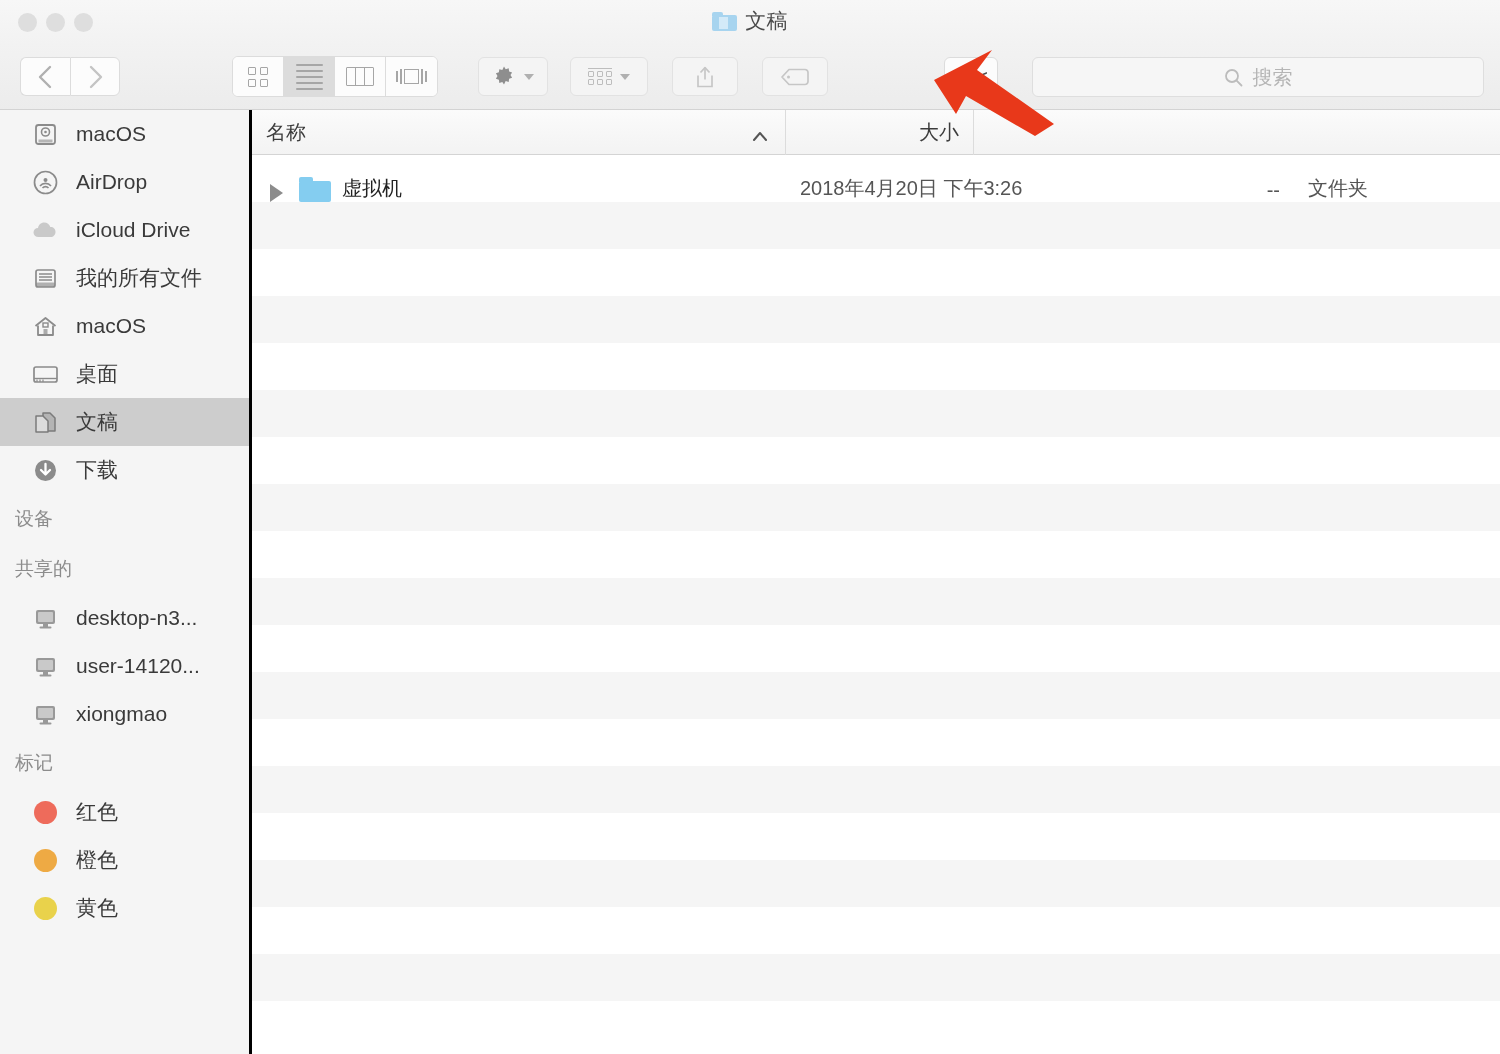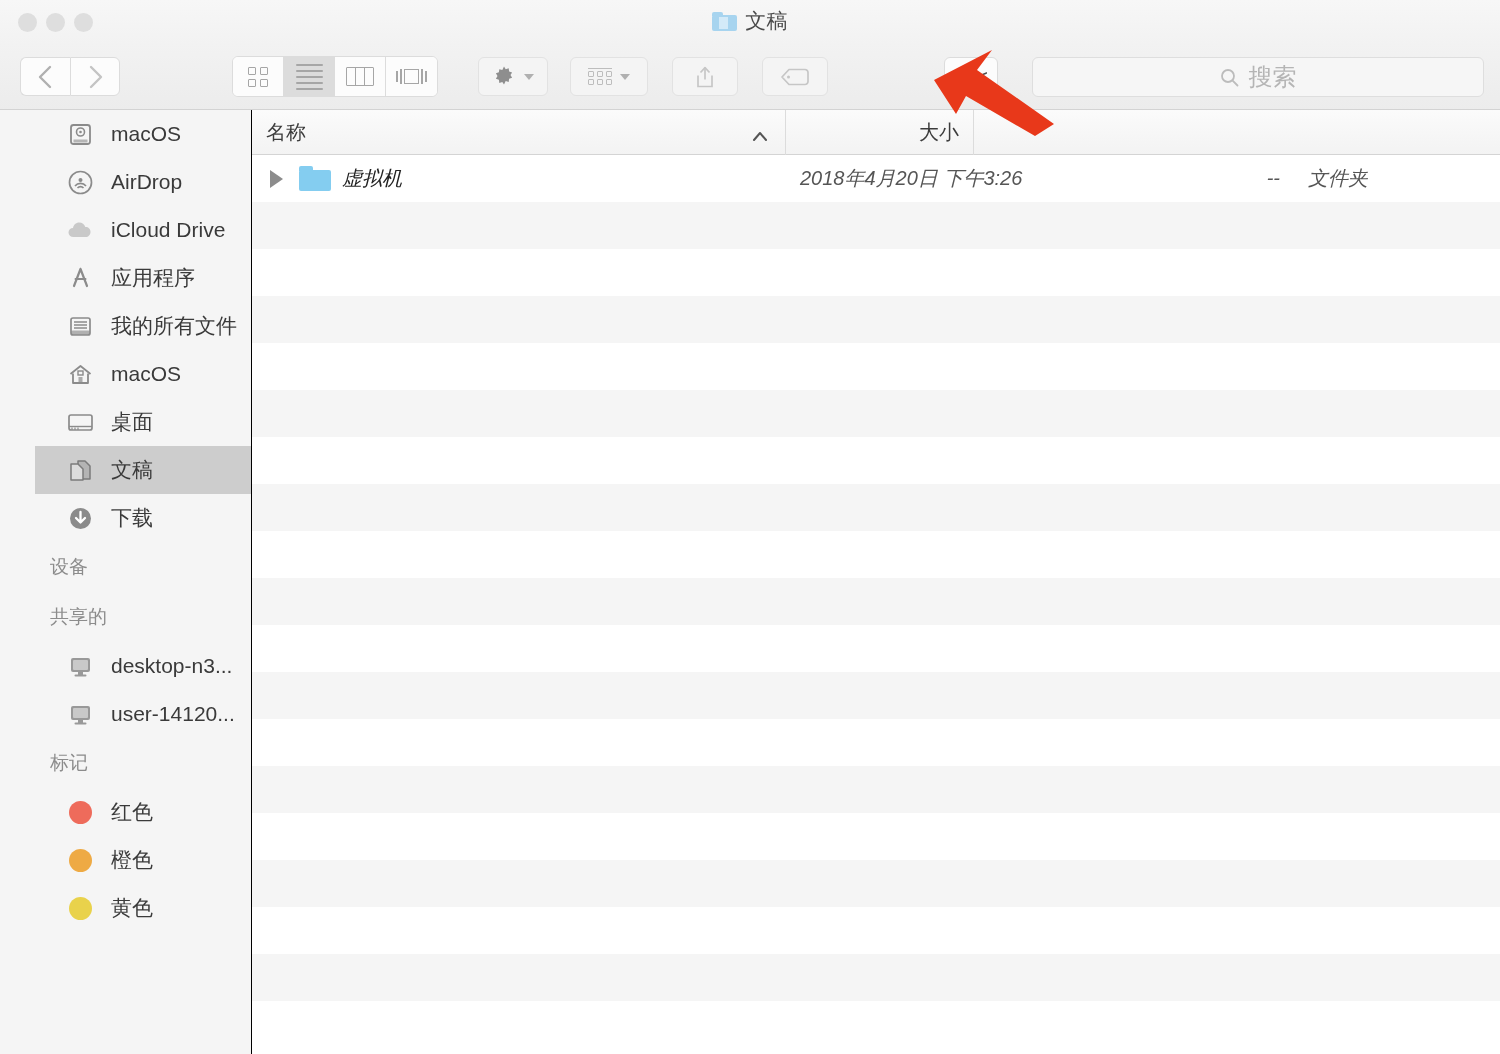--- a/index.html
+++ b/index.html
@@ -199,37 +199,36 @@
     height: 40px;
     background: #f6f6f6;
     border: 1px solid #dedede;
     border-radius: 6px;
     display: flex;
     align-items: center;
     justify-content: center;
     gap: 10px;
   }
   .search-icon { width: 19px; height: 19px; flex: none; }
-  .search-ph { font-size: 24px; color: #b5b5b5; font-family: Liberation Serif, serif; }
+  .search-ph { font-size: 20px; color: #b5b5b5; font-family: Liberation Serif, serif; }
 
   
   .body-row {
     display: flex;
     height: 944px;
   }
 
   
   .sidebar {
     width: 252px;
     flex: none;
     background: #f5f5f5;
-    border-right: 1px solid #000000;
+    border-right: 3px solid #000000;
     overflow: hidden;
     padding-top: 0;
-    padding-left: 35px;
   }
 
   .sb-item {
     height: 48px;
     display: flex;
     align-items: center;
     padding-left: 30px;
     gap: 16px;
     font-size: 21px;
     color: #3a3a3a;
@@ -287,21 +286,21 @@
   .row {
     height: 47px;
     display: flex;
     align-items: center;
     font-size: 20px;
     color: #555;
   }
   .row.odd  { background: #ffffff; }
   .row.even { background: #f5f5f5; }
 
-  .cell { height: 47px; display: flex; align-items: center; padding: 0 14px; font-style: italic; }
+  .cell { height: 47px; display: flex; align-items: flex-end; padding: 0 14px; }
   .cell.name { width: 534px; gap: 11px; padding-left: 18px; color: #222; }
   .cell.date { width: 320px; }
   .cell.size { width: 188px; justify-content: flex-end; }
   .cell.kind { flex: 1; }
 
   .disclosure {
     width: 0; height: 0;
     border-top: 9px solid transparent;
     border-bottom: 9px solid transparent;
     border-left: 13px solid #8c8c8c;
@@ -492,29 +491,20 @@
 
       <div class="sb-item">
         <span class="sb-icon">
           <svg width="29" height="27" viewBox="0 0 29 27">
             <path d="M7.5 20c-3 0-5-2-5-4.5s2-4.5 4.5-4.5c.3-3.2 3-5.6 6.2-5.6 2.9 0 5.4 2 6.1 4.7h.4c2.7 0 4.8 2.1 4.8 4.8S22.4 20 19.7 20z" fill="#c9c9c9"></path>
           </svg>
         </span>
         <span class="sb-label">iCloud Drive</span>
       </div>
 
-      <div class="sb-item">
-        <span class="sb-icon">
-          <svg width="27" height="27" viewBox="0 0 27 27">
-            <path d="M13.5 4L20 21M13.5 4L7 21" fill="none" stroke="#8b8b8b" stroke-width="2.2" stroke-linecap="round"></path>
-            <path d="M8.5 14h10" fill="none" stroke="#8b8b8b" stroke-width="2" stroke-linecap="round"></path>
-          </svg>
-        </span>
-        <span class="sb-label">应用程序</span>
-      </div>
 
       <div class="sb-item">
         <span class="sb-icon">
           <svg width="27" height="27" viewBox="0 0 27 27">
             <rect x="4" y="5" width="19" height="17" rx="2" fill="none" stroke="#8b8b8b" stroke-width="1.7"></rect>
             <path d="M7 9h13M7 12h13M7 15h13" stroke="#8b8b8b" stroke-width="1.4"></path>
             <rect x="4" y="17.5" width="19" height="4.5" rx="1.5" fill="#8b8b8b" opacity="0.65"></rect>
           </svg>
         </span>
         <span class="sb-label">我的所有文件</span>
@@ -585,20 +575,31 @@
             <rect x="4" y="5" width="19" height="14" rx="2" fill="#999"></rect>
             <rect x="6" y="7" width="15" height="10" rx="1" fill="#c9c9c9"></rect>
             <rect x="11" y="19" width="5" height="3" fill="#999"></rect>
             <rect x="7.5" y="21.5" width="12" height="2" rx="1" fill="#999"></rect>
           </svg>
         </span>
         <span class="sb-label">user-14120...</span>
       </div>
 
 
+      <div class="sb-item">
+        <span class="sb-icon">
+          <svg width="27" height="27" viewBox="0 0 27 27">
+            <rect x="4" y="5" width="19" height="14" rx="2" fill="#999"></rect>
+            <rect x="6" y="7" width="15" height="10" rx="1" fill="#c9c9c9"></rect>
+            <rect x="11" y="19" width="5" height="3" fill="#999"></rect>
+            <rect x="7.5" y="21.5" width="12" height="2" rx="1" fill="#999"></rect>
+          </svg>
+        </span>
+        <span class="sb-label">xiongmao</span>
+      </div>
 
       <div class="sb-header">标记</div>
 
       <div class="sb-item">
         <span class="sb-icon">
           <span class="tag-dot" style="background:#ee6b5b"></span>
         </span>
         <span class="sb-label">红色</span>
       </div>
 

